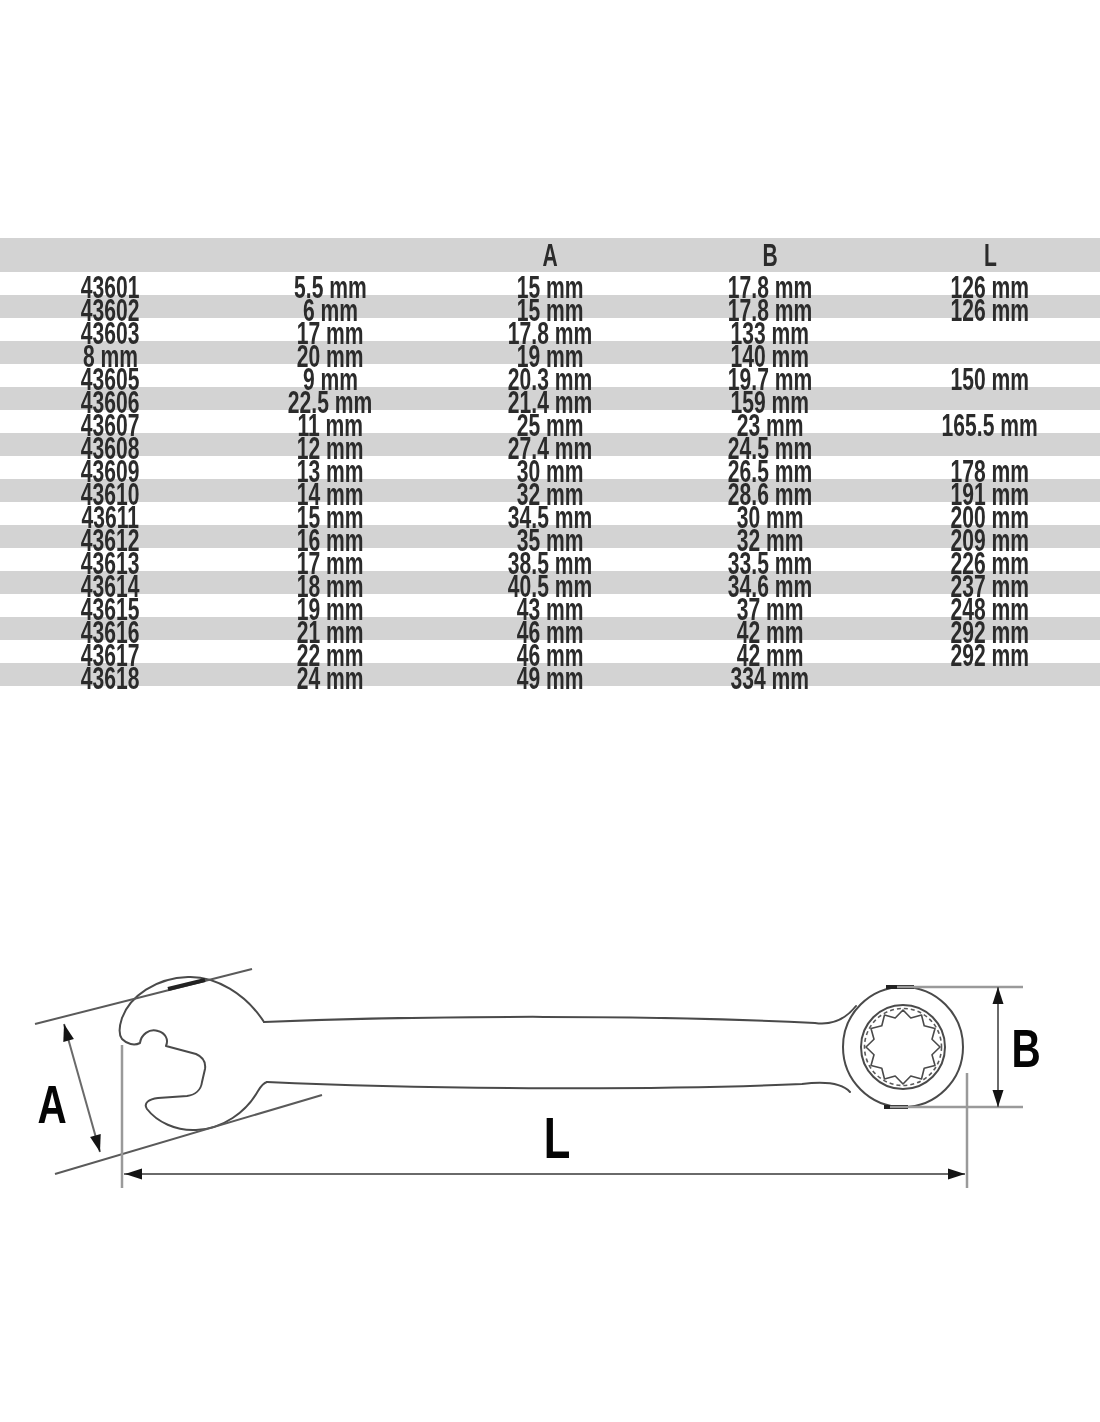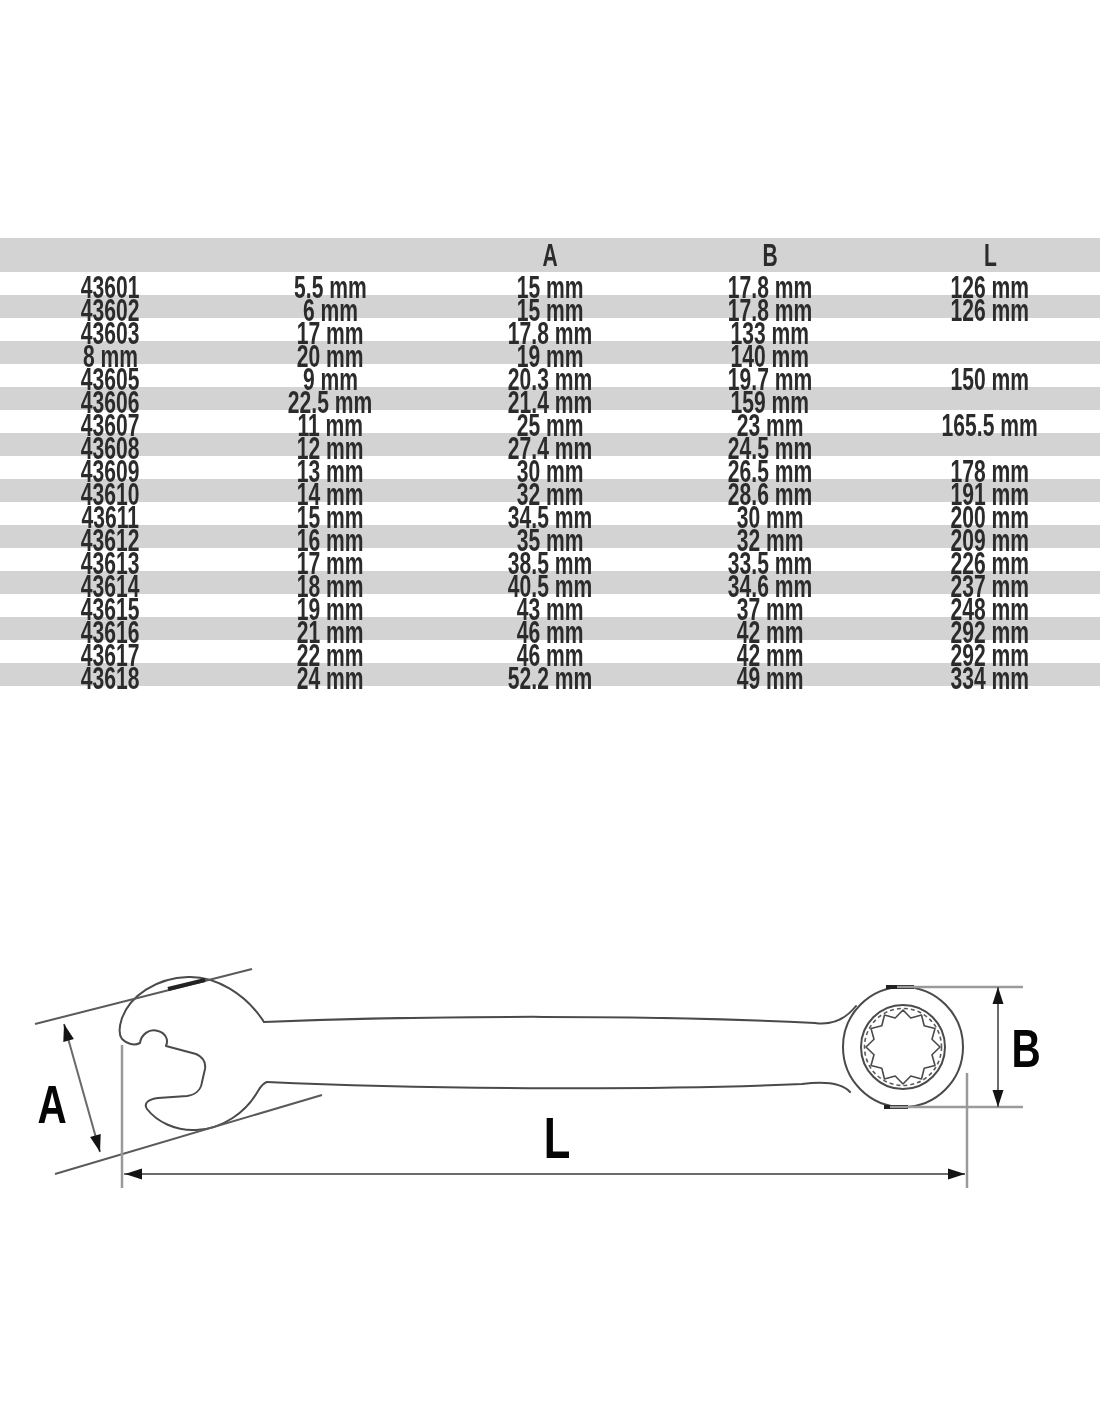--- a/index.html
+++ b/index.html
@@ -154,21 +154,20 @@
         <div class="trow">
           <div class="cell"><span class="ct">43617</span></div>
           <div class="cell"><span class="ct">22 mm</span></div>
           <div class="cell"><span class="ct">46 mm</span></div>
           <div class="cell"><span class="ct">42 mm</span></div>
           <div class="cell"><span class="ct">292 mm</span></div>
         </div>
         <div class="trow">
           <div class="cell"><span class="ct">43618</span></div>
           <div class="cell"><span class="ct">24 mm</span></div>
-          <div class="cell"><span class="ct">52.2 mm</span></div>
           <div class="cell"><span class="ct">49 mm</span></div>
           <div class="cell"><span class="ct">334 mm</span></div>
         </div>
       </div>
   </div>
 
   <svg class="drawing" viewBox="0 0 1100 370" xmlns="http://www.w3.org/2000/svg">
 
     <path d="M 264,82
              C 246,54 216,36 188,37

